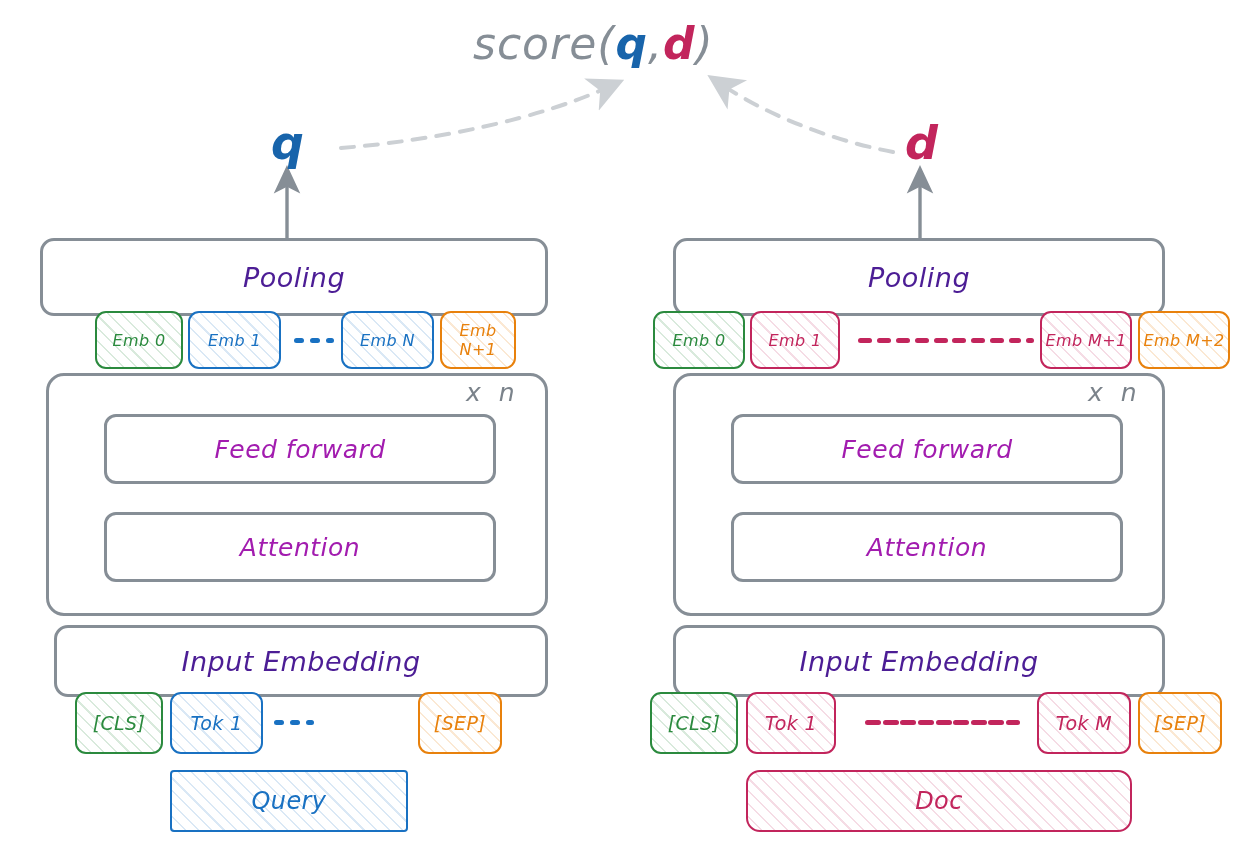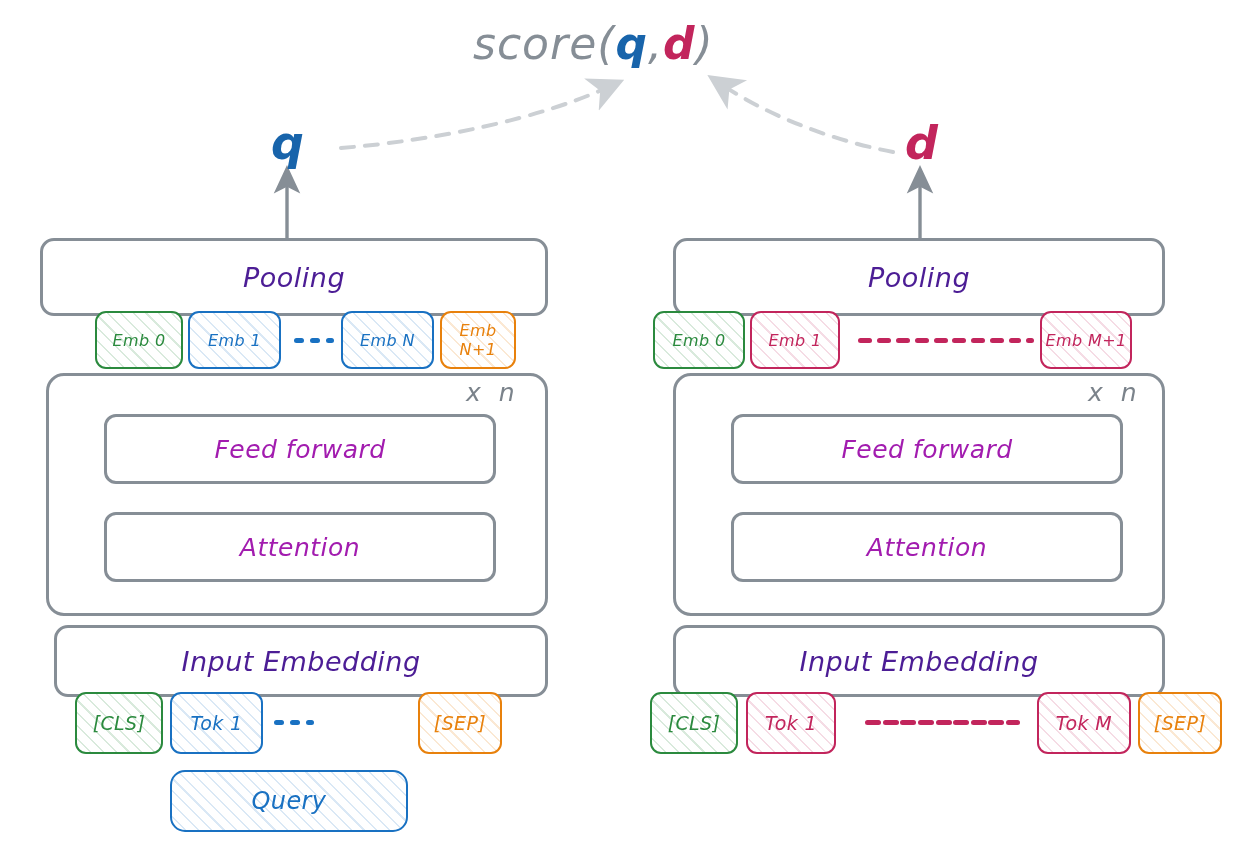--- a/index.html
+++ b/index.html
@@ -117,21 +117,21 @@
 
   <div class="chip green chip-md" style="left:75px;top:692px;width:88px;height:62px;">[CLS]</div>
   <div class="chip blue chip-md" style="left:170px;top:692px;width:93px;height:62px;">Tok 1</div>
   <div class="dashrun blue" style="left:274px;top:719px;width:40px;height:6px;">
     <i style="width:10px"></i>
       <i style="width:10px"></i>
       <i style="width:8px"></i>
   </div>
   <div class="chip orange chip-md" style="left:418px;top:692px;width:84px;height:62px;">[SEP]</div>
 
-  <div class="chip blue chip-lg" style="left:170px;top:770px;width:238px;height:62px;border-radius:15px;">Query</div>
+  <div class="chip blue chip-lg" style="left:170px;top:770px;width:238px;height:62px;border-radius:4px;">Query</div>
 
   <div class="box gray-box" style="left:673px;top:238px;width:492px;height:78px;">
     <span class="lbl">Pooling</span>
   </div>
 
   <div class="box gray-box" style="left:673px;top:373px;width:492px;height:243px;border-radius:18px;"></div>
   <div class="xn" style="left:1088px;top:378px;">x n</div>
 
   <div class="box inner-box" style="left:731px;top:414px;width:392px;height:70px;">
     <span class="lbl">Feed forward</span>
@@ -152,31 +152,33 @@
       <i style="width:14px"></i>
       <i style="width:14px"></i>
       <i style="width:14px"></i>
     <i style="width:14px"></i>
       <i style="width:14px"></i>
       <i style="width:14px"></i>
       <i style="width:12px"></i>
       <i style="width:8px"></i>
   </div>
   <div class="chip red chip-sm" style="left:1040px;top:311px;width:92px;height:58px;">Emb M+1</div>
+  <div class="chip orange chip-sm" style="left:1138px;top:311px;width:92px;height:58px;">Emb M+2</div>
 
   <div class="chip green chip-md" style="left:650px;top:692px;width:88px;height:62px;">[CLS]</div>
   <div class="chip red chip-md" style="left:746px;top:692px;width:90px;height:62px;">Tok 1</div>
   <div class="dashrun red" style="left:865px;top:719px;width:155px;height:6px;">
     <i style="width:16px"></i>
       <i style="width:16px"></i>
       <i style="width:16px"></i>
       <i style="width:16px"></i>
       <i style="width:16px"></i>
     <i style="width:16px"></i>
       <i style="width:16px"></i>
       <i style="width:16px"></i>
       <i style="width:14px"></i>
   </div>
   <div class="chip red chip-md" style="left:1037px;top:692px;width:94px;height:62px;">Tok M</div>
   <div class="chip orange chip-md" style="left:1138px;top:692px;width:84px;height:62px;">[SEP]</div>
 
+  <div class="chip red chip-lg" style="left:746px;top:770px;width:386px;height:62px;border-radius:14px;">Doc</div>
 
 </div>
 
 </body></html>

